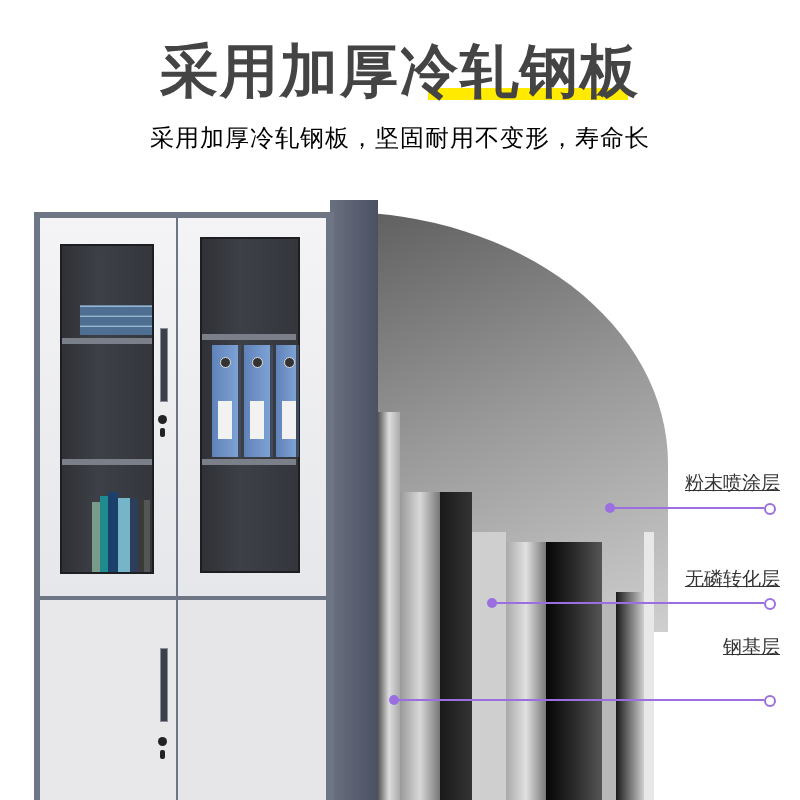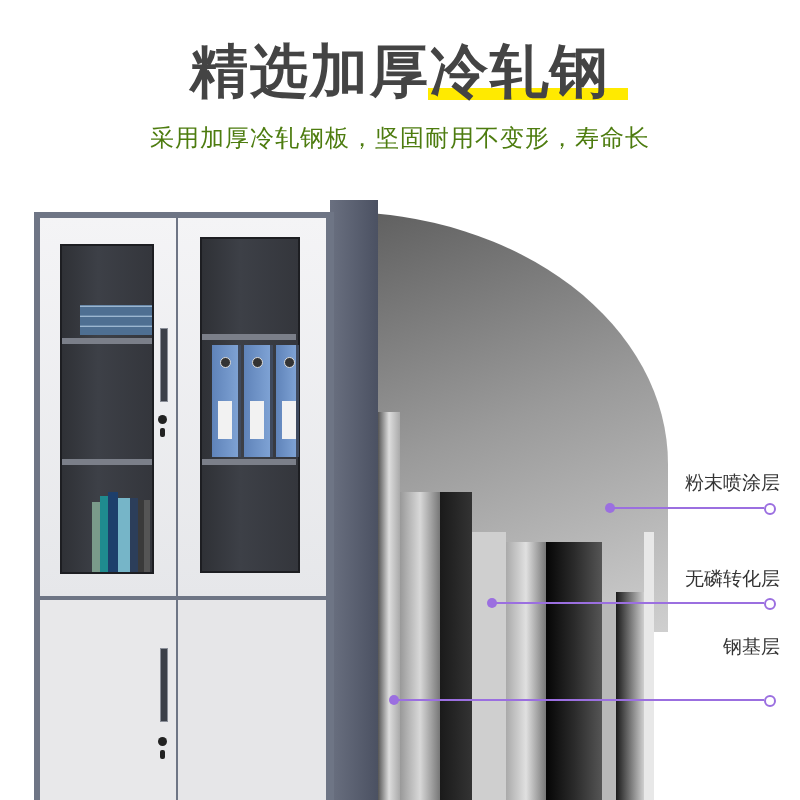--- a/index.html
+++ b/index.html
@@ -1,19 +1,19 @@
 <!DOCTYPE html>
 <html><head>
 <meta charset="utf-8">
 <style>
   html,body{margin:0;padding:0;}
   body{width:800px;height:800px;background:#ffffff;position:relative;overflow:hidden;font-family:"DejaVu Sans","Liberation Sans",sans-serif;}
   .title{position:absolute;left:0;top:36px;width:800px;text-align:center;font-size:58px;font-weight:bold;color:#444444;letter-spacing:2px;line-height:70px;z-index:2;}
   .highlight{position:absolute;left:428px;top:88px;width:200px;height:12px;background:#ffea00;z-index:1;}
-  .subtitle{position:absolute;left:0;top:122px;width:800px;text-align:center;font-size:24px;color:#4d7c0f;letter-spacing:1px;z-index:2;}
+  .subtitle{position:absolute;left:0;top:122px;width:800px;text-align:center;font-size:24px;color:#000000;letter-spacing:1px;z-index:2;}
 
   
   .cab-side{position:absolute;left:330px;top:200px;width:48px;height:600px;background:linear-gradient(90deg,#6a7080,#4b5162);}
   .cab-frame{position:absolute;left:34px;top:212px;width:300px;height:588px;background:#6e7585;}
   .door{position:absolute;background:linear-gradient(180deg,#f4f4f6,#e6e7ea);}
   .door-ul{left:40px;top:218px;width:136px;height:378px;}
   .door-ur{left:178px;top:218px;width:148px;height:378px;}
   .door-ll{left:40px;top:600px;width:136px;height:200px;background:#e8e8ea;}
   .door-lr{left:178px;top:600px;width:148px;height:200px;background:#e6e6e8;}
   .glass{position:absolute;background:linear-gradient(90deg,#2f3136,#3d4047 40%,#34363c);border:2px solid #1d1e22;}
@@ -33,27 +33,27 @@
 
   
   .steel{position:absolute;left:378px;top:212px;width:290px;height:588px;overflow:hidden;}
   .layer-top{position:absolute;left:-40px;top:0;width:330px;height:420px;border-radius:0 100% 0 0 / 0 60% 0 0;background:linear-gradient(160deg,#5d5d5d,#9a9a9a 50%,#cfcfcf);}
   .band{position:absolute;top:200px;bottom:0;}
 
   
   .callout-line{position:absolute;height:2px;background:#9b6fe0;}
   .callout-dot{position:absolute;width:10px;height:10px;border-radius:50%;background:#9b6fe0;}
   .callout-ring{position:absolute;width:8px;height:8px;border-radius:50%;border:2px solid #9b6fe0;background:#fff;}
-  .callout-label{position:absolute;right:20px;font-size:19px;color:#333333;text-align:right;}
+  .callout-label{position:absolute;right:20px;font-size:19px;color:#333333;text-align:right;text-decoration:underline;}
 </style>
 </head>
 <body>
 
 <div class="highlight"></div>
-<div class="title">精选加厚冷轧钢</div>
+<div class="title">采用加厚冷轧钢板</div>
 <div class="subtitle">采用加厚冷轧钢板，坚固耐用不变形，寿命长</div>
 
 <div>
   <div class="cab-side"></div>
   <div class="cab-frame"></div>
   <div class="door door-ul"></div>
   <div class="door door-ur"></div>
   <div class="glass glass-l"></div>
   <div class="glass glass-r"></div>
 

